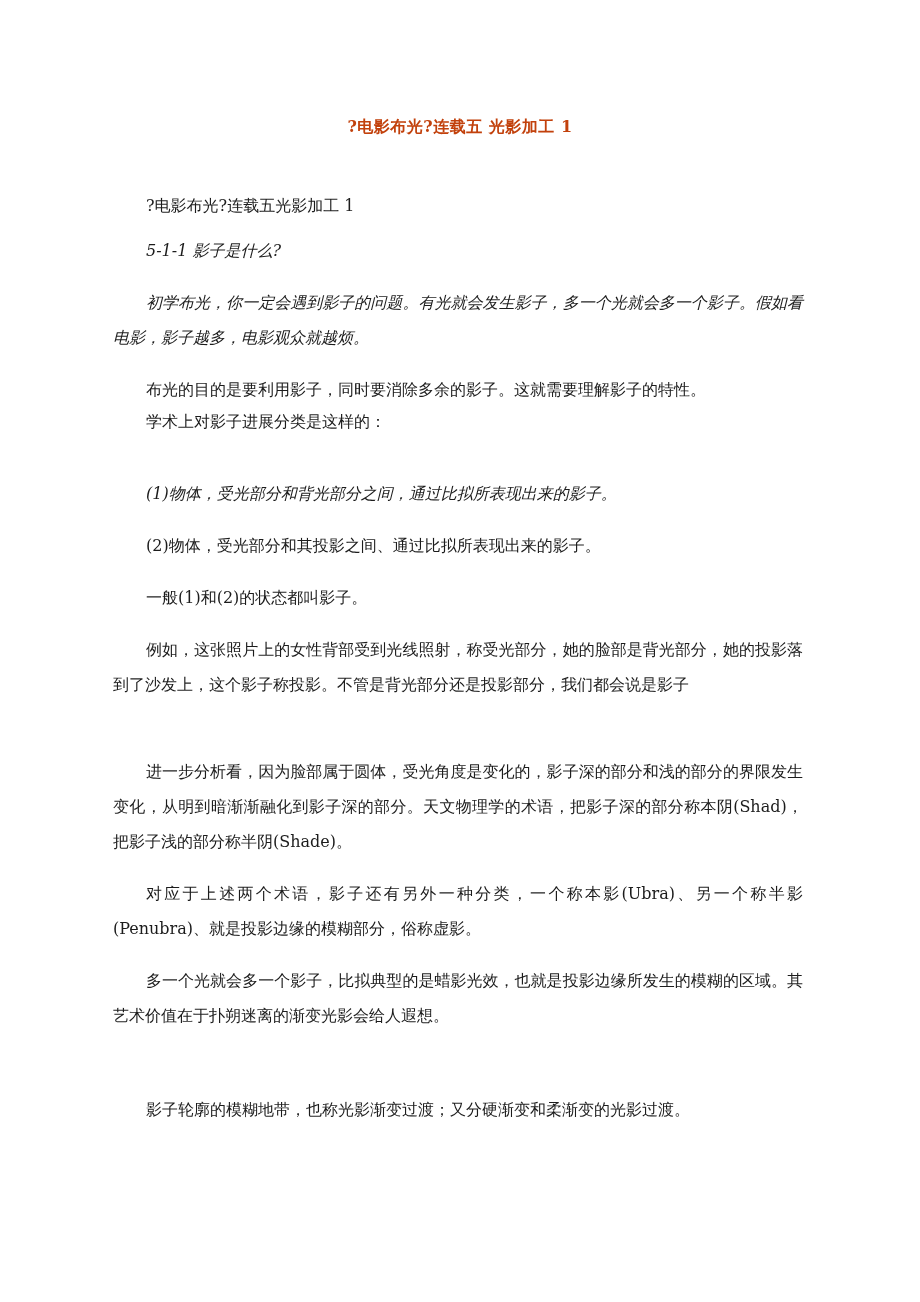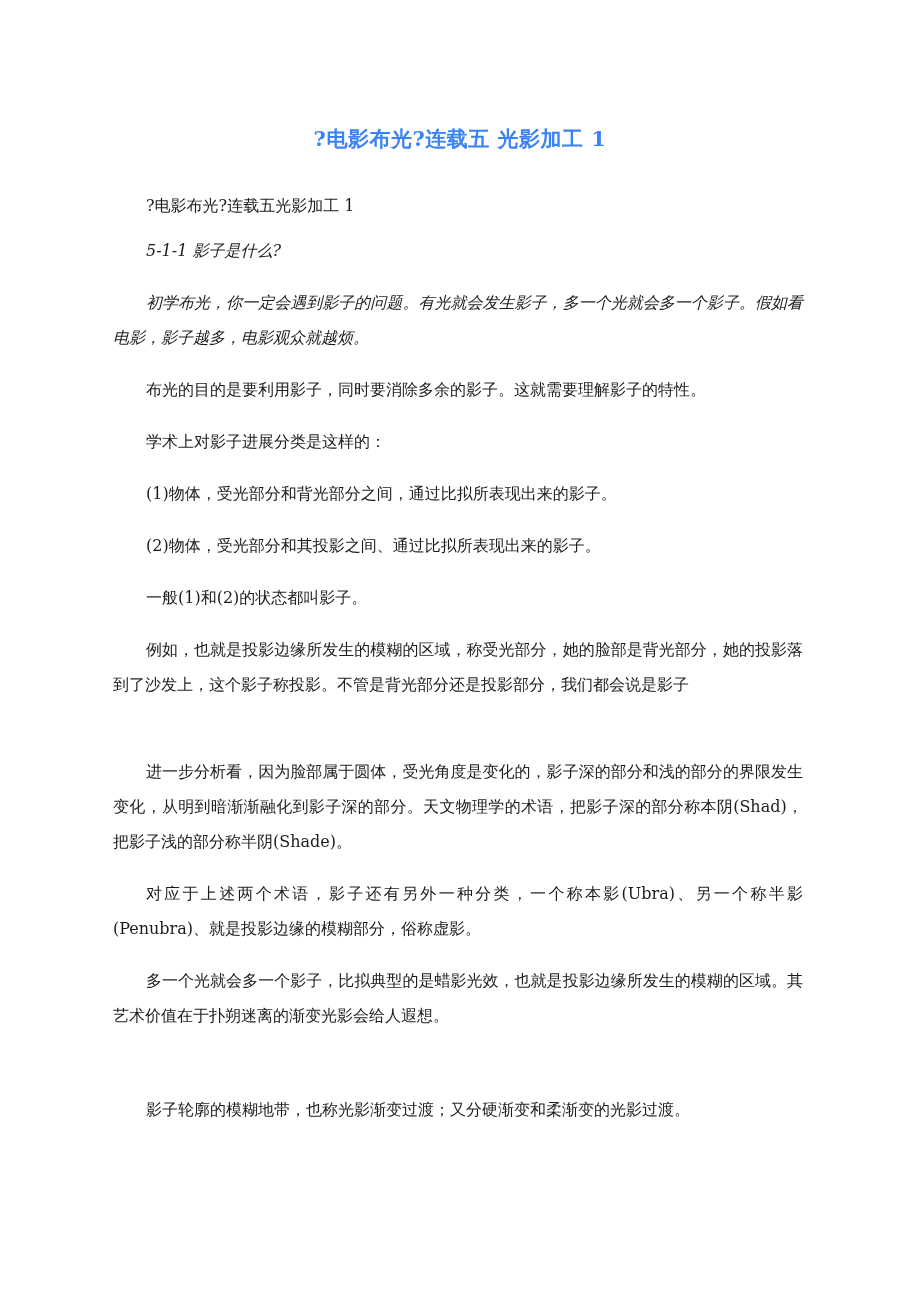--- a/index.html
+++ b/index.html
@@ -22,26 +22,25 @@
       width: 920px;
       height: 1302px;
       background: #ffffff;
     }
     .title {
       position: absolute;
       left: 0;
       width: 920px;
       top: 112px;
       text-align: center;
-      font-size: 21px;
+      font-size: 16px;
       font-weight: bold;
       letter-spacing: 0.5px;
       line-height: 30px;
-      color: #3b82f6;
-      margin-top: 12px;
+      color: #c2410c;
     }
     .body-text {
       position: absolute;
       left: 113px;
       width: 690px;
       font-size: 16px;
       line-height: 35px;
       color: #1c1c1c;
       text-align: justify;
     }
@@ -57,23 +56,23 @@
 <body>
 
 <div class="page">
   <div class="title">?电影布光?连载五  光影加工 1</div>
 
   <div class="body-text" style="top:0;">
     <p class="para" style="top:180px;margin-top:8px;">?电影布光?连载五光影加工 1</p>
     <p class="para" style="top:233px;font-style:italic;">5-1-1 影子是什么?</p>
     <p class="para" style="top:285px;font-style:italic;">初学布光，你一定会遇到影子的问题。有光就会发生影子，多一个光就会多一个影子。假如看电影，影子越多，电影观众就越烦。</p>
     <p class="para" style="top:372px;">布光的目的是要利用影子，同时要消除多余的影子。这就需要理解影子的特性。</p>
-    <p class="para" style="top:424px;">学术上对影子进展分类是这样的：</p>
-    <p class="para" style="top:476px;">(1)物体，受光部分和背光部分之间，通过比拟所表现出来的影子。</p>
+    <p class="para" style="top:404px;">学术上对影子进展分类是这样的：</p>
+    <p class="para" style="top:476px;font-style:italic;">(1)物体，受光部分和背光部分之间，通过比拟所表现出来的影子。</p>
     <p class="para" style="top:528px;">(2)物体，受光部分和其投影之间、通过比拟所表现出来的影子。</p>
     <p class="para" style="top:580px;">一般(1)和(2)的状态都叫影子。</p>
-    <p class="para" style="top:632px;">例如，也就是投影边缘所发生的模糊的区域，称受光部分，她的脸部是背光部分，她的投影落到了沙发上，这个影子称投影。不管是背光部分还是投影部分，我们都会说是影子</p>
+    <p class="para" style="top:632px;">例如，这张照片上的女性背部受到光线照射，称受光部分，她的脸部是背光部分，她的投影落到了沙发上，这个影子称投影。不管是背光部分还是投影部分，我们都会说是影子</p>
     <p class="para" style="top:754px;">进一步分析看，因为脸部属于圆体，受光角度是变化的，影子深的部分和浅的部分的界限发生变化，从明到暗渐渐融化到影子深的部分。天文物理学的术语，把影子深的部分称本阴(Shad)，把影子浅的部分称半阴(Shade)。</p>
     <p class="para" style="top:876px;">对应于上述两个术语，影子还有另外一种分类，一个称本影(Ubra)、另一个称半影(Penubra)、就是投影边缘的模糊部分，俗称虚影。</p>
     <p class="para" style="top:963px;">多一个光就会多一个影子，比拟典型的是蜡影光效，也就是投影边缘所发生的模糊的区域。其艺术价值在于扑朔迷离的渐变光影会给人遐想。</p>
     <p class="para" style="top:1092px;">影子轮廓的模糊地带，也称光影渐变过渡；又分硬渐变和柔渐变的光影过渡。</p>
   </div>
 </div>
 
 </body></html>

